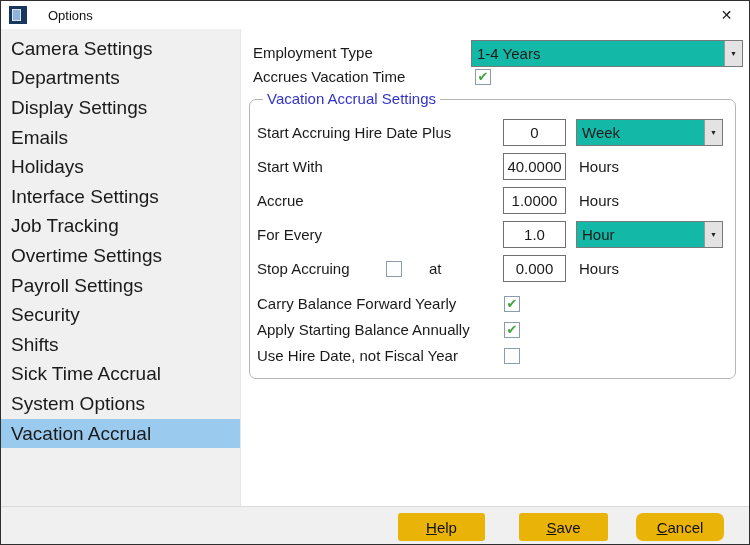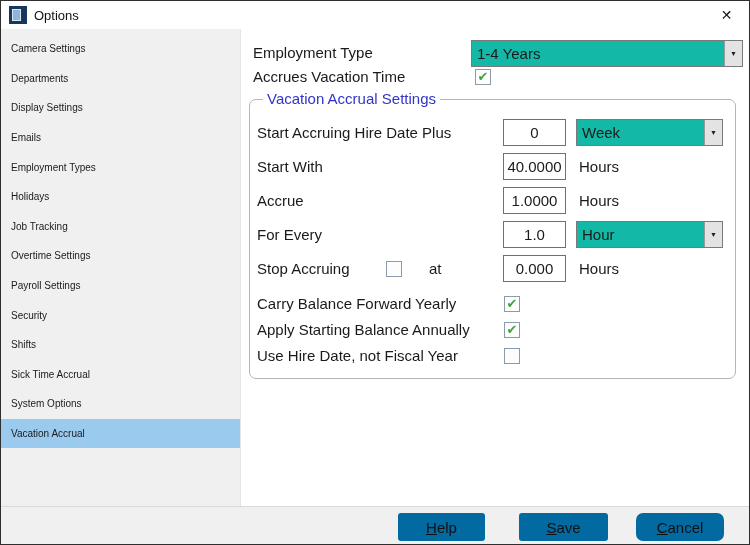--- a/index.html
+++ b/index.html
@@ -17,35 +17,35 @@
     background:#ffffff; display:flex; align-items:center;
   }
   .app-icon {
     width:18px; height:18px; margin-left:8px; background:#17375e;
     position:relative; flex:0 0 auto;
   }
   .app-icon .inner {
     position:absolute; left:3px; top:3px; width:9px; height:12px;
     background:#8eb4dc; border:1px solid #dce6f1;
   }
-  .title-text { margin-left:7px; font-size:13px; color:#111; }
+  .title-text { margin-left:21px; font-size:13px; color:#111; }
   .close-btn {
     position:absolute; right:0; top:0; width:45px; height:28px;
     display:flex; align-items:center; justify-content:center;
     font-size:14px; color:#1a1a1a; cursor:default;
   }
 
   
   .sidebar {
     position:absolute; left:0; top:28px; width:240px; height:477px;
     background:#f0f0f0; border-right:1px solid #e4e4e4; padding-top:5px;
   }
   .side-item {
     height:29.6px; display:flex; align-items:center;
-    padding-left:10px; font-size:10px; color:#1a1a1a; cursor:default;
+    padding-left:10px; font-size:19px; color:#1a1a1a; cursor:default;
     white-space:nowrap;
   }
   .side-item.selected { background:#9bcaef; }
 
   
   .main { position:absolute; left:240px; top:28px; right:0; height:477px; background:#fff; }
 
   .lbl { position:absolute; font-size:15px; color:#1a1a1a; white-space:nowrap; }
 
   .txt-input {
@@ -81,21 +81,21 @@
     position:absolute; left:13px; top:-10px; background:#fff; padding:0 4px;
     font-size:15px; color:#3333cc; white-space:nowrap;text-align:center;
   }
 
   
   .footer {
     position:absolute; left:0; top:505px; right:0; bottom:0;
     background:#f0f0f0; border-top:1px solid #dadada;
   }
   .btn {
-    position:absolute; top:6px; height:28px; background:#0369a1;
+    position:absolute; top:6px; height:28px; background:#eab308;
     border:none; border-radius:3px; font-family:"Liberation Sans", sans-serif;
     font-size:15px; color:#111; cursor:default;
     display:flex; align-items:center; justify-content:center;
   }
   .btn .mn { text-decoration:underline; }
   .btn-help   { left:397px; width:87px; }
   .btn-save   { left:518px; width:89px; }
   .btn-cancel { left:635px; width:88px;border-radius:7px; }
 </style>
 </head>
@@ -109,22 +109,22 @@
       </div>
     <div class="title-text">Options</div>
     <div class="close-btn">✕</div>
   </div>
 
   <div class="sidebar">
     <div class="side-item">Camera Settings</div>
     <div class="side-item">Departments</div>
     <div class="side-item">Display Settings</div>
     <div class="side-item">Emails</div>
-    <div class="side-item">Employment Types</div>
     <div class="side-item">Holidays</div>
+    <div class="side-item">Interface Settings</div>
     <div class="side-item">Job Tracking</div>
     <div class="side-item">Overtime Settings</div>
     <div class="side-item">Payroll Settings</div>
     <div class="side-item">Security</div>
     <div class="side-item">Shifts</div>
     <div class="side-item">Sick Time Accrual</div>
     <div class="side-item">System Options</div>
     <div class="side-item selected">Vacation Accrual</div>
   </div>
 

